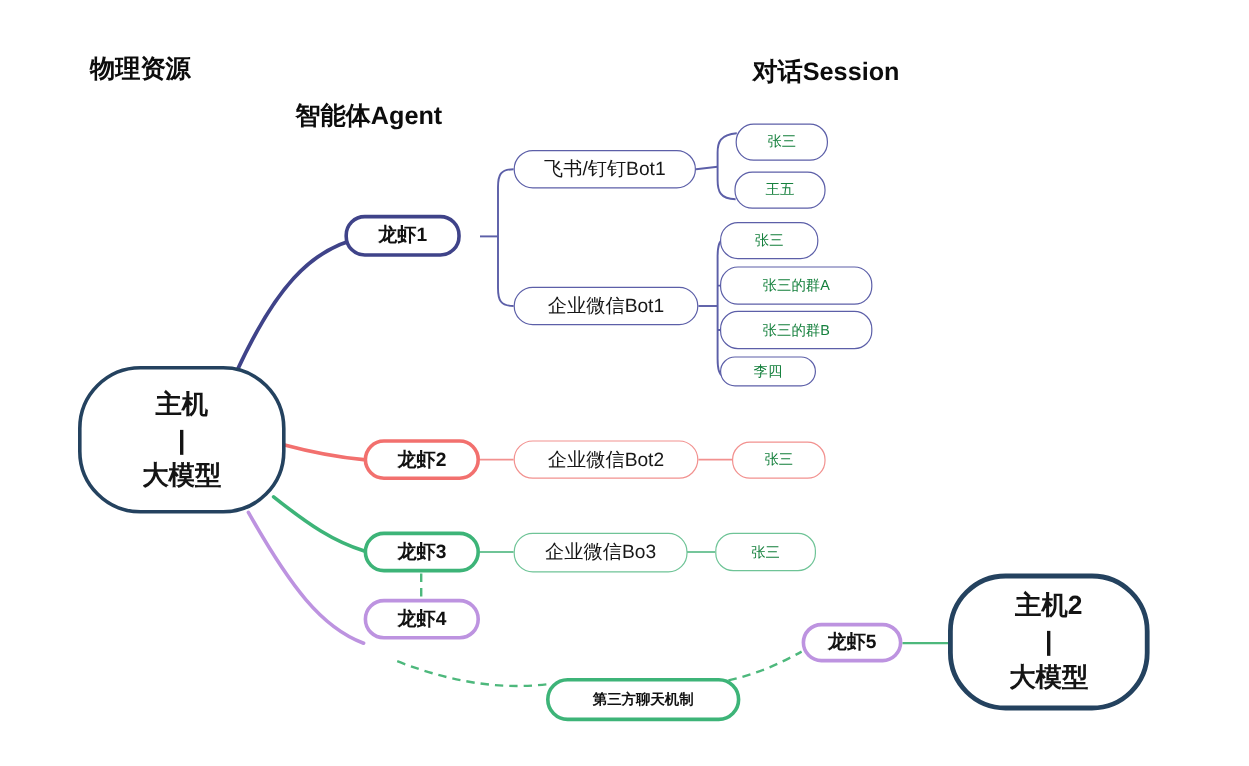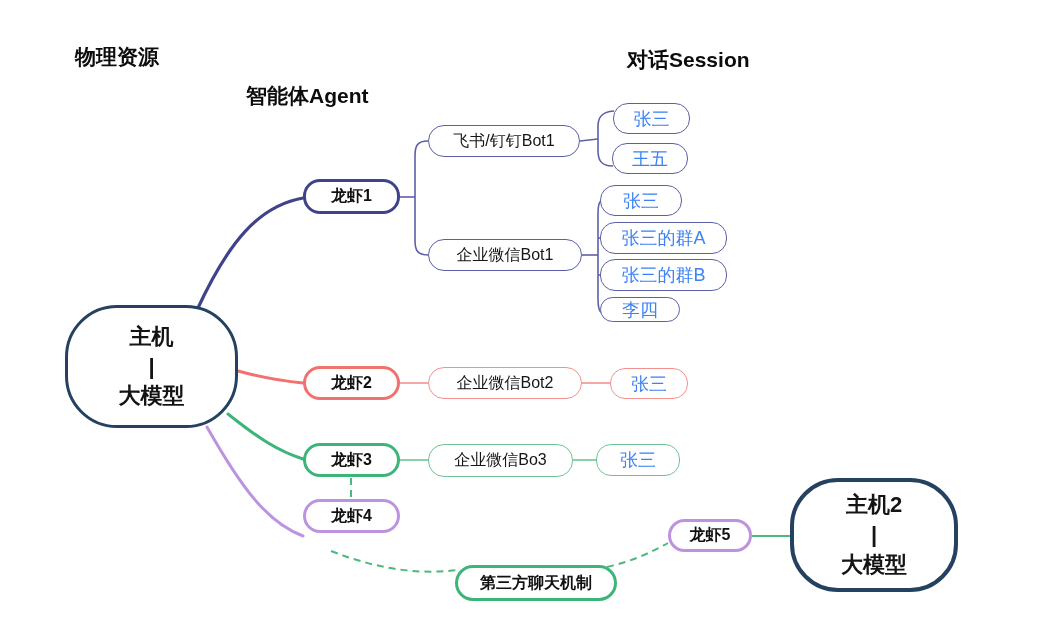--- a/index.html
+++ b/index.html
@@ -26,28 +26,28 @@
   }
   .lb1{border:3.2px solid var(--branch1);}
   .lb2{border:3px solid var(--branch2);}
   .lb3{border:3px solid var(--branch3);}
   .lb4{border:3px solid var(--branch4);}
   .lb5{border:3px solid var(--branch4);}
   .channel{
     border-radius:16px;font-size:16px;font-weight:400;color:#161616;
   }
   .session{
-    border-radius:15px;font-size:18px;font-weight:400;color:#3b82f6;
+    border-radius:15px;font-size:12px;font-weight:400;color:#15803d;
   }
   .bd-ind{border:1.5px solid var(--branch1-thin);}
   .bd-pink{border:1.5px solid var(--branch2-thin);}
   .bd-grn{border:1.5px solid var(--branch3-thin);}
   .third{
     border:3px solid var(--branch3);border-radius:18px;
-    font-size:16px;font-weight:700;color:#111;
+    font-size:12px;font-weight:700;color:#111;
   }
 </style>
 </head>
 <body>
 
 <div class="canvas">
 
   <svg class="connectors" viewBox="0 0 1041 638" fill="none">
 
     <path d="M 197 310 C 228 243 258 206 303 198" stroke-width="3.2" stroke-linecap="round" stroke="#3f4389"></path>
@@ -77,21 +77,21 @@
   <div class="hdr" style="left:75px;top:43px;">物理资源</div>
   <div class="hdr" style="left:246px;top:41px;margin-top:41px;">智能体Agent</div>
   <div class="hdr" style="left:627px;top:46px;">对话Session</div>
 
   <div class="node host" style="left:65px;top:305px;width:173px;height:123px;">
     <span>主机</span>
     <span>|</span>
     <span>大模型</span>
   </div>
 
-  <div class="node lobster lb1" style="left:303px;top:179px;width:97px;height:35px;">龙虾1</div>
+  <div class="node lobster lb1" style="left:287px;top:179px;width:97px;height:35px;">龙虾1</div>
   <div class="node lobster lb2" style="left:303px;top:366px;width:97px;height:34px;">龙虾2</div>
   <div class="node lobster lb3" style="left:303px;top:443px;width:97px;height:34px;">龙虾3</div>
   <div class="node lobster lb4" style="left:303px;top:499px;width:97px;height:34px;">龙虾4</div>
   <div class="node lobster lb5" style="left:668px;top:519px;width:84px;height:33px;">龙虾5</div>
 
   <div class="node channel bd-ind" style="left:428px;top:125px;width:152px;height:32px;">飞书/钉钉Bot1</div>
   <div class="node channel bd-ind" style="left:428px;top:239px;width:154px;height:32px;">企业微信Bot1</div>
   <div class="node channel bd-pink" style="left:428px;top:367px;width:154px;height:32px;">企业微信Bot2</div>
   <div class="node channel bd-grn" style="left:428px;top:444px;width:145px;height:33px;">企业微信Bo3</div>
 

